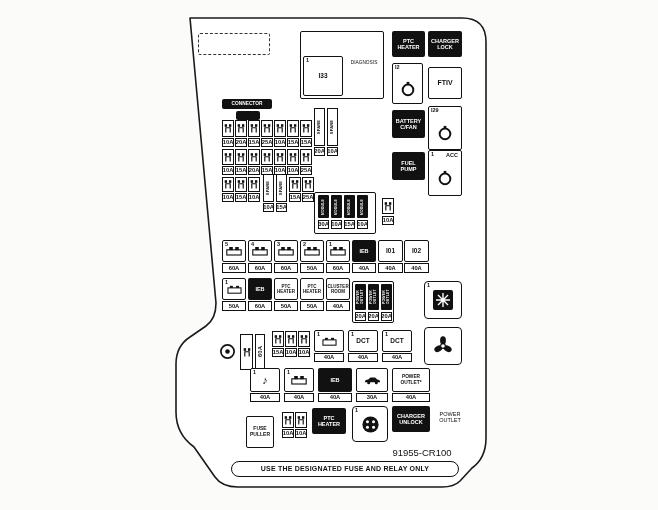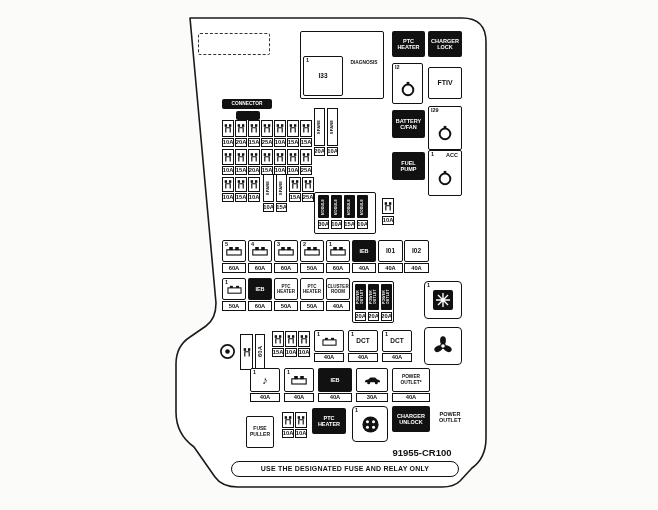--- a/index.html
+++ b/index.html
@@ -23,21 +23,21 @@
   .relay .lb{position:absolute;top:1px;right:3px;font-size:5.5px;font-weight:700}
   .fuseS{background:#fff;border:1px solid #111}
   .fuseSV{background:#fff;border:1px solid #111}
   .fuseSV .lb{writing-mode:vertical-rl;transform:rotate(180deg);font-size:4.2px;font-weight:700}
   .fuseB{background:#fff;border:1px solid #111;border-radius:2px}
   .amp{background:#fff;border:1px solid #111;font-size:5.8px;font-weight:700}
   .vamp{background:#fff;border:1px solid #111}
   .vamp .lb{writing-mode:vertical-rl;transform:rotate(180deg);font-size:6px;font-weight:700}
   .iconbox{background:#fff;border:1.3px solid #111;border-radius:4px}
   .icon{background:transparent}
-  .text{font-weight:700}
+  .text{font-weight:400}
   .bar{background:#fff;border:1.4px solid #111;border-radius:8px;font-size:7px;font-weight:700;letter-spacing:.2px}
 </style>
 </head>
 <body>
 
 <div id="stage">
   <svg id="outline-svg" width="658" height="510" viewBox="0 0 658 510">
     <path d="M 190,18 H 462 Q 486,18 486,42 V 438 Q 486,458 472,468 L 460,481 Q 454,487 442,487
              H 238 Q 222,487 215,477 L 194,447 Q 176,434 176,412 V 364 Q 176,346 190,337
              L 206,326 Q 216,319 216,303 Z" fill="#ffffff" stroke="#1a1a1a" stroke-width="1.6" stroke-linejoin="round"></path>

